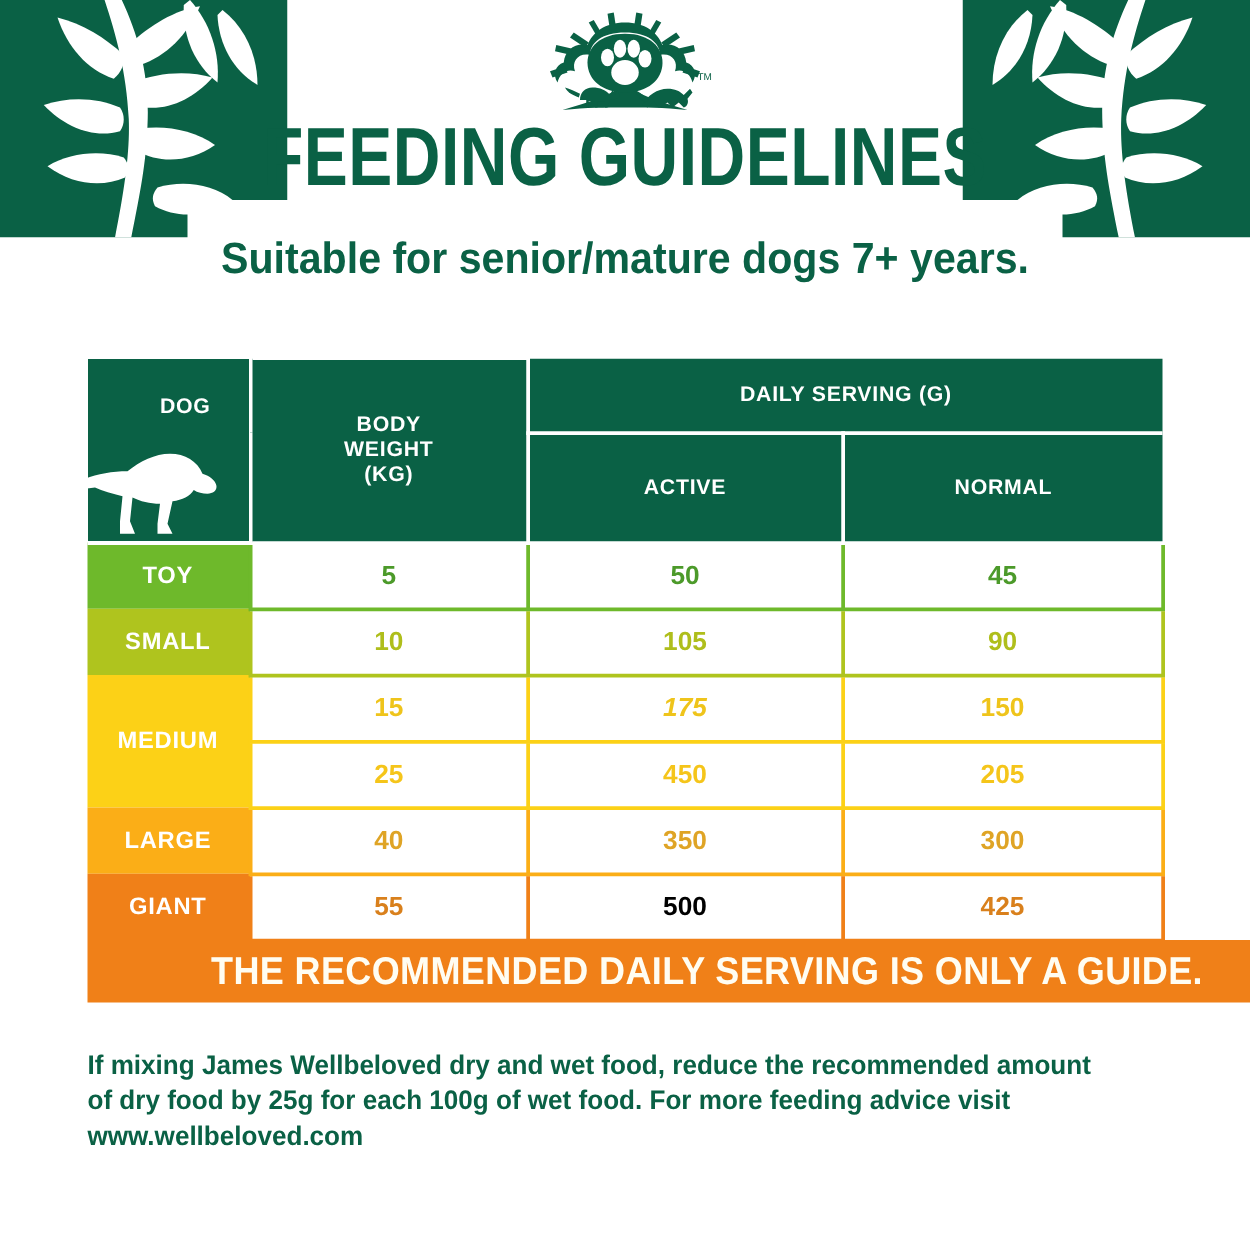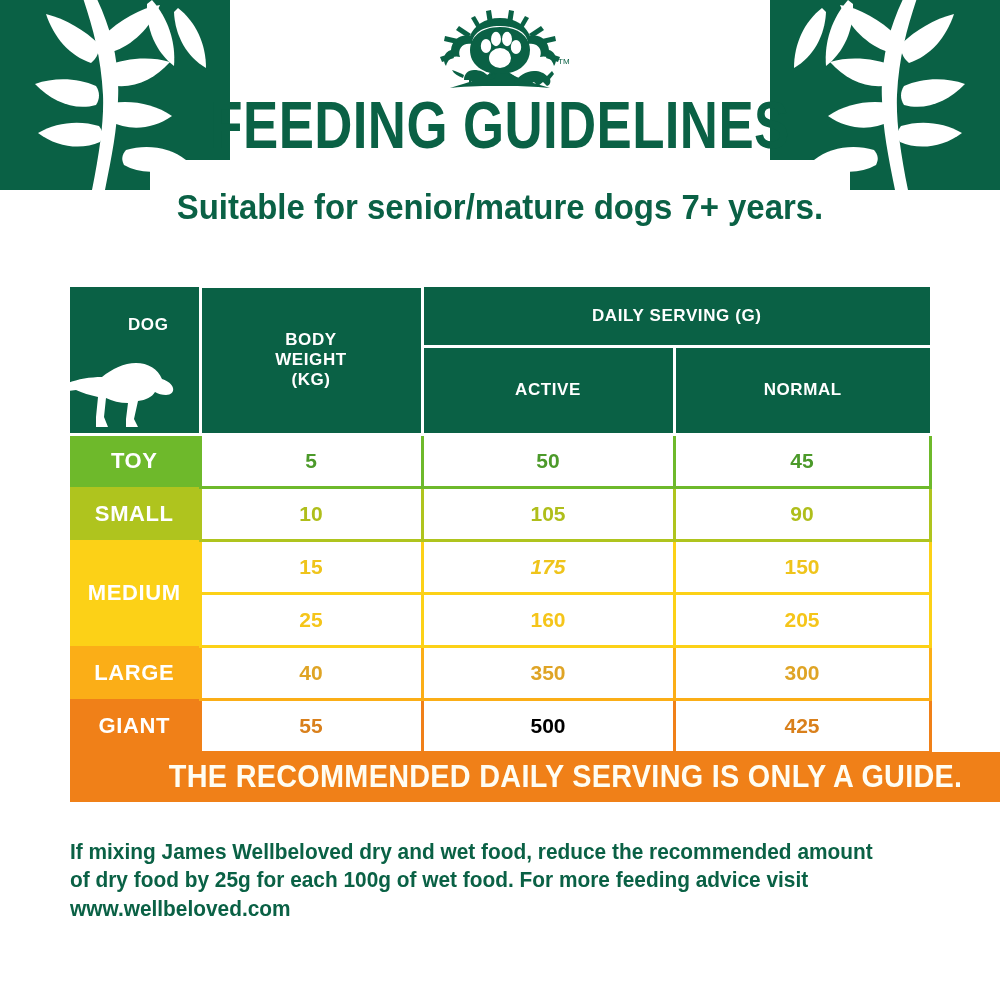--- a/index.html
+++ b/index.html
@@ -108,21 +108,21 @@
     position: absolute;
     left: -2px;
     bottom: 2px;
     width: 130px;
     height: 74px;
   }
 
   .sizecell {
     color: #ffffff;
     font-weight: bold;
-    font-size: 22px;
+    font-size: 19px;
     text-align: center;
     vertical-align: middle;
     letter-spacing: 0.6px;
   }
   .numcell {
     background: #ffffff;
     font-weight: bold;
     font-size: 21px;
     text-align: center;
     vertical-align: middle;
@@ -300,21 +300,21 @@
           <td class="numcell" style="color: rgb(175, 190, 27); border-bottom: 3px solid rgb(175, 196, 30); border-right: 3px solid rgb(175, 196, 30);">90</td>
         </tr>
         <tr>
           <td class="sizecell" rowspan="2" style="background: rgb(252, 209, 23);">MEDIUM</td>
           <td class="numcell" style="color: rgb(239, 196, 27); border-bottom: 3px solid rgb(252, 209, 23); border-right: 3px solid rgb(252, 209, 23); border-left: 3px solid rgb(252, 209, 23);">15</td>
           <td class="numcell" style="color: rgb(239, 196, 27); border-bottom: 3px solid rgb(252, 209, 23); border-right: 3px solid rgb(252, 209, 23); font-style: italic;">175</td>
           <td class="numcell" style="color: rgb(239, 196, 27); border-bottom: 3px solid rgb(252, 209, 23); border-right: 3px solid rgb(252, 209, 23);">150</td>
         </tr>
         <tr>
           <td class="numcell" style="color: rgb(245, 197, 26); border-bottom: 3px solid rgb(252, 209, 23); border-right: 3px solid rgb(252, 209, 23); border-left: 3px solid rgb(252, 209, 23);">25</td>
-          <td class="numcell" style="color: rgb(245, 197, 26); border-bottom: 3px solid rgb(252, 209, 23); border-right: 3px solid rgb(252, 209, 23);">160</td>
+          <td class="numcell" style="color: rgb(245, 197, 26); border-bottom: 3px solid rgb(252, 209, 23); border-right: 3px solid rgb(252, 209, 23);">450</td>
           <td class="numcell" style="color: rgb(245, 197, 26); border-bottom: 3px solid rgb(252, 209, 23); border-right: 3px solid rgb(252, 209, 23);">205</td>
         </tr>
         <tr>
           <td class="sizecell" style="background: rgb(251, 174, 23);">LARGE</td>
           <td class="numcell" style="color: rgb(223, 164, 37); border-bottom: 3px solid rgb(251, 174, 23); border-right: 3px solid rgb(251, 174, 23); border-left: 3px solid rgb(251, 174, 23);">40</td>
           <td class="numcell" style="color: rgb(223, 164, 37); border-bottom: 3px solid rgb(251, 174, 23); border-right: 3px solid rgb(251, 174, 23);">350</td>
           <td class="numcell" style="color: rgb(223, 164, 37); border-bottom: 3px solid rgb(251, 174, 23); border-right: 3px solid rgb(251, 174, 23);">300</td>
         </tr>
         <tr>
           <td class="sizecell" style="background: rgb(240, 128, 24);">GIANT</td>

